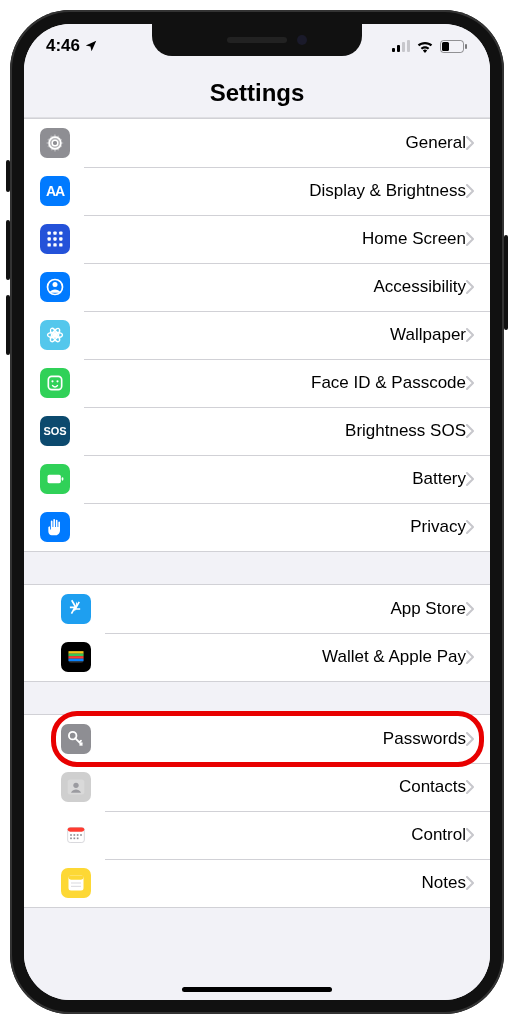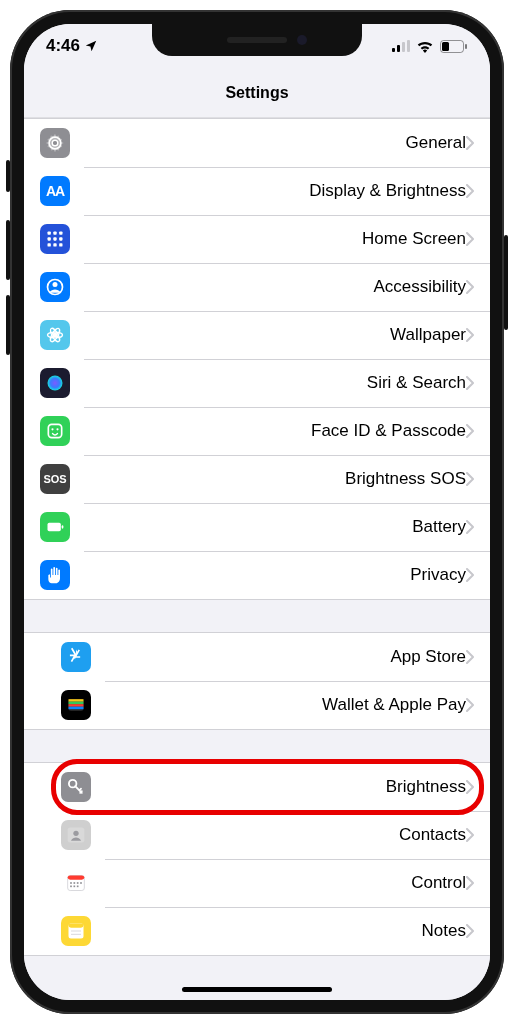--- a/index.html
+++ b/index.html
@@ -70,21 +70,21 @@
   }
   .sb-left { display:flex; align-items:center; gap:4px;}
   .sb-right { display:flex; align-items:center; gap:6px;}
   .sb-icon { display:inline-flex; }
   .navbar {
     height: 50px;
     display: flex;
     align-items: center;
     justify-content: center;
     background: #f2f2f7;
-    font-size: 16px;
+    font-size: 24px;
     font-weight: 600;
     border-bottom: 0.5px solid rgba(0,0,0,0.08);
   }
   .content {
     flex: 1;
     overflow: hidden;
     background: #f2f2f7;
   }
   .group {
     background: #fff;
@@ -284,57 +284,37 @@
               </svg>
             </div>
             <div class="row-label">Wallpaper</div>
             <div class="chevron">
               <svg width="8" height="14" viewBox="0 0 8 14">
                 <path d="M1 1l6 6-6 6" fill="none" stroke="#c7c7cc" stroke-width="2" stroke-linecap="round" stroke-linejoin="round"></path>
               </svg>
             </div>
           </div>
           <div class="row">
-            <div class="app-icon" style="background:#1b1b2f">
-              <svg width="20" height="20" viewBox="0 0 24 24">
-                <defs>
-                  <radialGradient id="sg">
-                    <stop offset="0" stop-color="#7b5cff"></stop>
-                    <stop offset="0.6" stop-color="#3a7bff"></stop>
-                    <stop offset="1" stop-color="#13e0dc"></stop>
-                  </radialGradient>
-                </defs>
-                <circle cx="12" cy="12" r="9" fill="url(#sg)"></circle>
-              </svg>
-            </div>
-            <div class="row-label">Siri &amp; Search</div>
-            <div class="chevron">
-              <svg width="8" height="14" viewBox="0 0 8 14">
-                <path d="M1 1l6 6-6 6" fill="none" stroke="#c7c7cc" stroke-width="2" stroke-linecap="round" stroke-linejoin="round"></path>
-              </svg>
-            </div>
-          </div>
-          <div class="row">
             <div class="app-icon" style="background:#30d158">
               <svg width="20" height="20" viewBox="0 0 24 24">
                 <rect x="4" y="4" width="16" height="16" rx="4" fill="none" stroke="#fff" stroke-width="2"></rect>
                 <circle cx="9" cy="10" r="1.3" fill="#fff"></circle>
                 <circle cx="15" cy="10" r="1.3" fill="#fff"></circle>
                 <path d="M9 15c1 1.2 2 1.8 3 1.8s2-.6 3-1.8" fill="none" stroke="#fff" stroke-width="1.6" stroke-linecap="round"></path>
               </svg>
             </div>
             <div class="row-label">Face ID &amp; Passcode</div>
             <div class="chevron">
               <svg width="8" height="14" viewBox="0 0 8 14">
                 <path d="M1 1l6 6-6 6" fill="none" stroke="#c7c7cc" stroke-width="2" stroke-linecap="round" stroke-linejoin="round"></path>
               </svg>
             </div>
           </div>
           <div class="row">
-            <div class="app-icon" style="background:#404040">
+            <div class="app-icon" style="background:#0c4a6e">
               <span style="color:#fff;font-weight:800;font-size:11px">SOS</span>
             </div>
             <div class="row-label">Brightness SOS</div>
             <div class="chevron">
               <svg width="8" height="14" viewBox="0 0 8 14">
                 <path d="M1 1l6 6-6 6" fill="none" stroke="#c7c7cc" stroke-width="2" stroke-linecap="round" stroke-linejoin="round"></path>
               </svg>
             </div>
           </div>
           <div class="row">
@@ -398,21 +378,21 @@
           </div>
         </div>
         <div class="group">
           <div class="row">
             <div class="app-icon" style="background:#8e8e93">
               <svg width="20" height="20" viewBox="0 0 24 24">
                 <circle cx="8" cy="8" r="4.5" fill="none" stroke="#fff" stroke-width="2.2"></circle>
                 <path d="M11 11l8 8m-3-3l2-2m-1 5l2-2" stroke="#fff" stroke-width="2.2" fill="none" stroke-linecap="round"></path>
               </svg>
             </div>
-            <div class="row-label">Brightness</div>
+            <div class="row-label">Passwords</div>
             <div class="chevron">
               <svg width="8" height="14" viewBox="0 0 8 14">
                 <path d="M1 1l6 6-6 6" fill="none" stroke="#c7c7cc" stroke-width="2" stroke-linecap="round" stroke-linejoin="round"></path>
               </svg>
             </div>
             <div class="highlight" style="inset: -4px 6px;"></div>
           </div>
           <div class="row">
             <div class="app-icon" style="background:#cfcfcf">
               <svg width="20" height="20" viewBox="0 0 24 24">

